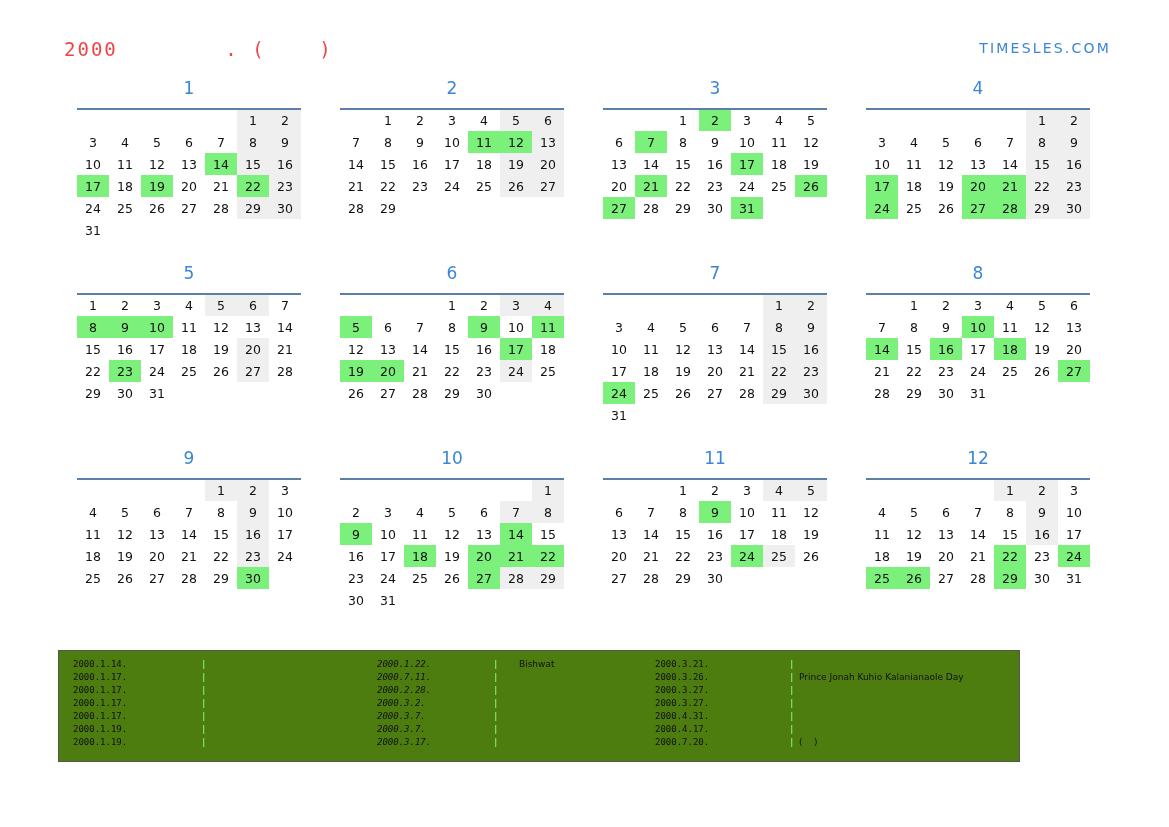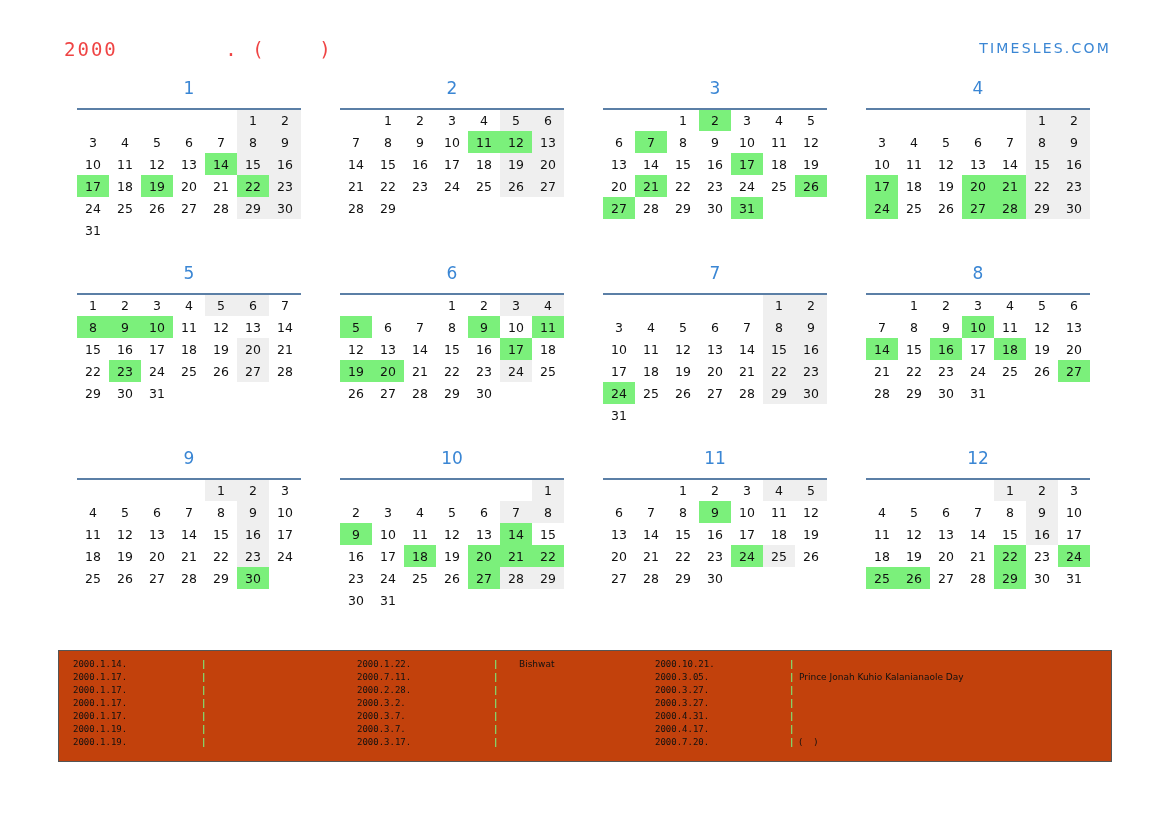--- a/index.html
+++ b/index.html
@@ -71,43 +71,43 @@
     color: #111111;
     font-family: "DejaVu Sans", sans-serif;
     padding: 0;
   }
   td.we { background: #efefef; }
   td.hl { background: #7bf07b; }
   td.empty { background: transparent; }
   .footer {
     position: absolute;
     left: 58px; top: 650px;
-    width: 1054px; height: 112px;
+    width: 962px; height: 112px;
     border: 1px solid #555555;
-    background: #c2410c;
+    background: #4d7c0f;
   }
   .foot-row {
     position: relative;
     height: 13px;
     font-size: 9px;
     font-family: "DejaVu Sans", sans-serif;
     color: #111111;
   }
   .foot-inner { padding: 8px 0 0 0; }
   .fc {
     position: absolute;
     top: 0;
     white-space: pre;
     font-family: "DejaVu Sans Mono", monospace;
     font-size: 9px;
   }
   .fc-date1 { left: 14px; }
   .fc-bar1 { left: 142px; color: #7bf07b; font-weight: bold; }
   .fc-name1 { left: 160px; font-family: "DejaVu Sans", sans-serif; }
-  .fc-date2 { left: 298px; }
+  .fc-date2 { left: 318px; font-style: italic; }
   .fc-bar2 { left: 434px; color: #7bf07b; font-weight: bold; }
   .fc-name2 { left: 460px; font-family: "DejaVu Sans", sans-serif; }
   .fc-date3 { left: 596px; }
   .fc-bar3 { left: 730px; color: #7bf07b; font-weight: bold; }
   .fc-name3 { left: 740px; font-family: "DejaVu Sans", sans-serif; }
 </style>
 </head>
 <body>
 
 <div class="page">
@@ -771,32 +771,32 @@
       </div>
     </div>
 
   <div class="footer">
     <div class="foot-inner" id="footer-rows">
         <div class="foot-row">
           <span class="fc fc-date1">2000.1.14.</span>
           <span class="fc fc-name1"></span>
           <span class="fc fc-date2">2000.1.22.</span>
           <span class="fc fc-name2">Bishwat</span>
-          <span class="fc fc-date3">2000.10.21.</span>
+          <span class="fc fc-date3">2000.3.21.</span>
           <span class="fc fc-name3"></span>
           <span class="fc fc-bar1">|</span>
           <span class="fc fc-bar2">|</span>
           <span class="fc fc-bar3">|</span>
         </div>
         <div class="foot-row">
           <span class="fc fc-date1">2000.1.17.</span>
           <span class="fc fc-name1"></span>
           <span class="fc fc-date2">2000.7.11.</span>
           <span class="fc fc-name2"></span>
-          <span class="fc fc-date3">2000.3.05.</span>
+          <span class="fc fc-date3">2000.3.26.</span>
           <span class="fc fc-name3">Prince Jonah Kuhio Kalanianaole Day</span>
           <span class="fc fc-bar1">|</span>
           <span class="fc fc-bar2">|</span>
           <span class="fc fc-bar3">|</span>
         </div>
         <div class="foot-row">
           <span class="fc fc-date1">2000.1.17.</span>
           <span class="fc fc-name1"></span>
           <span class="fc fc-date2">2000.2.28.</span>
           <span class="fc fc-name2"></span>

